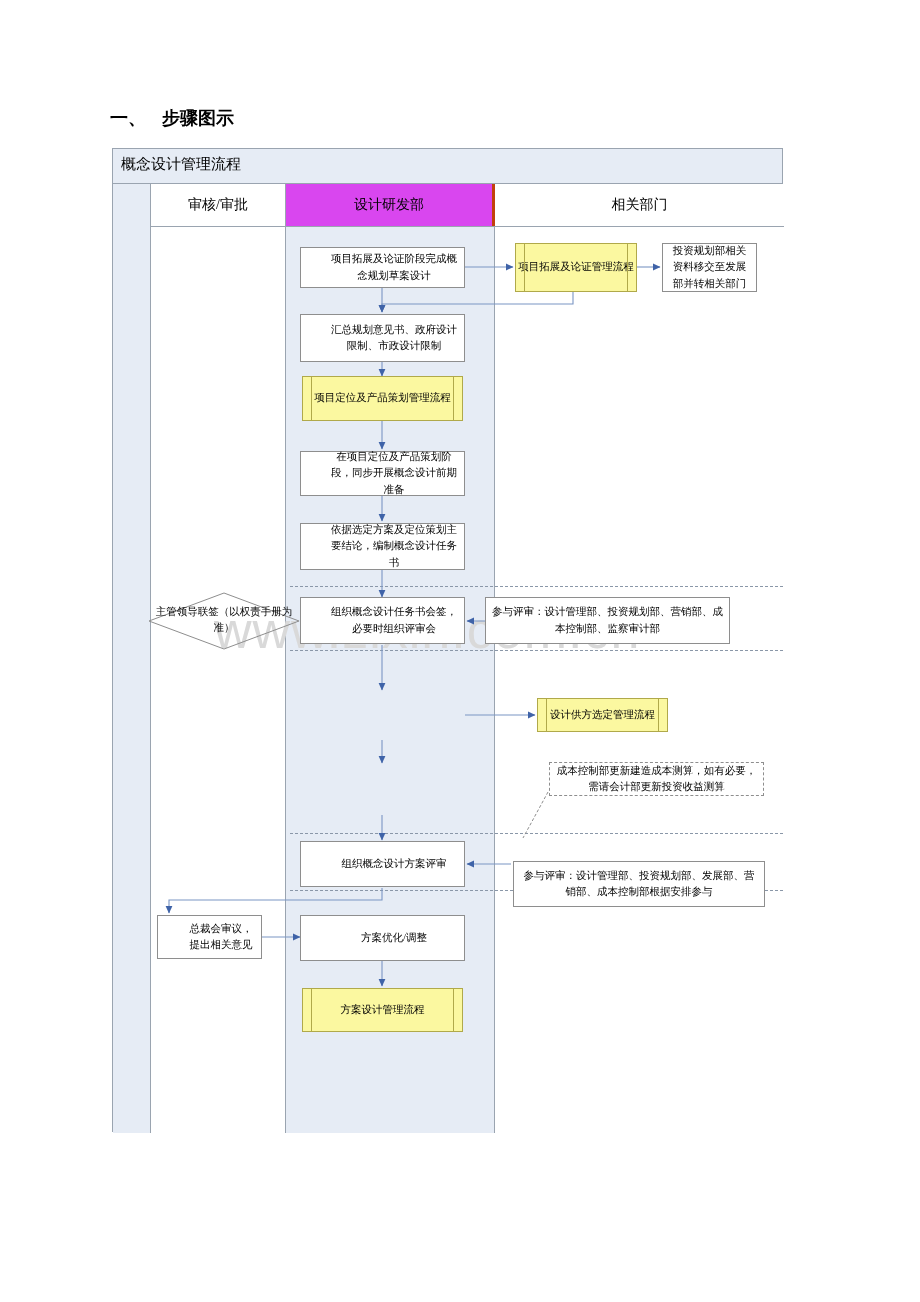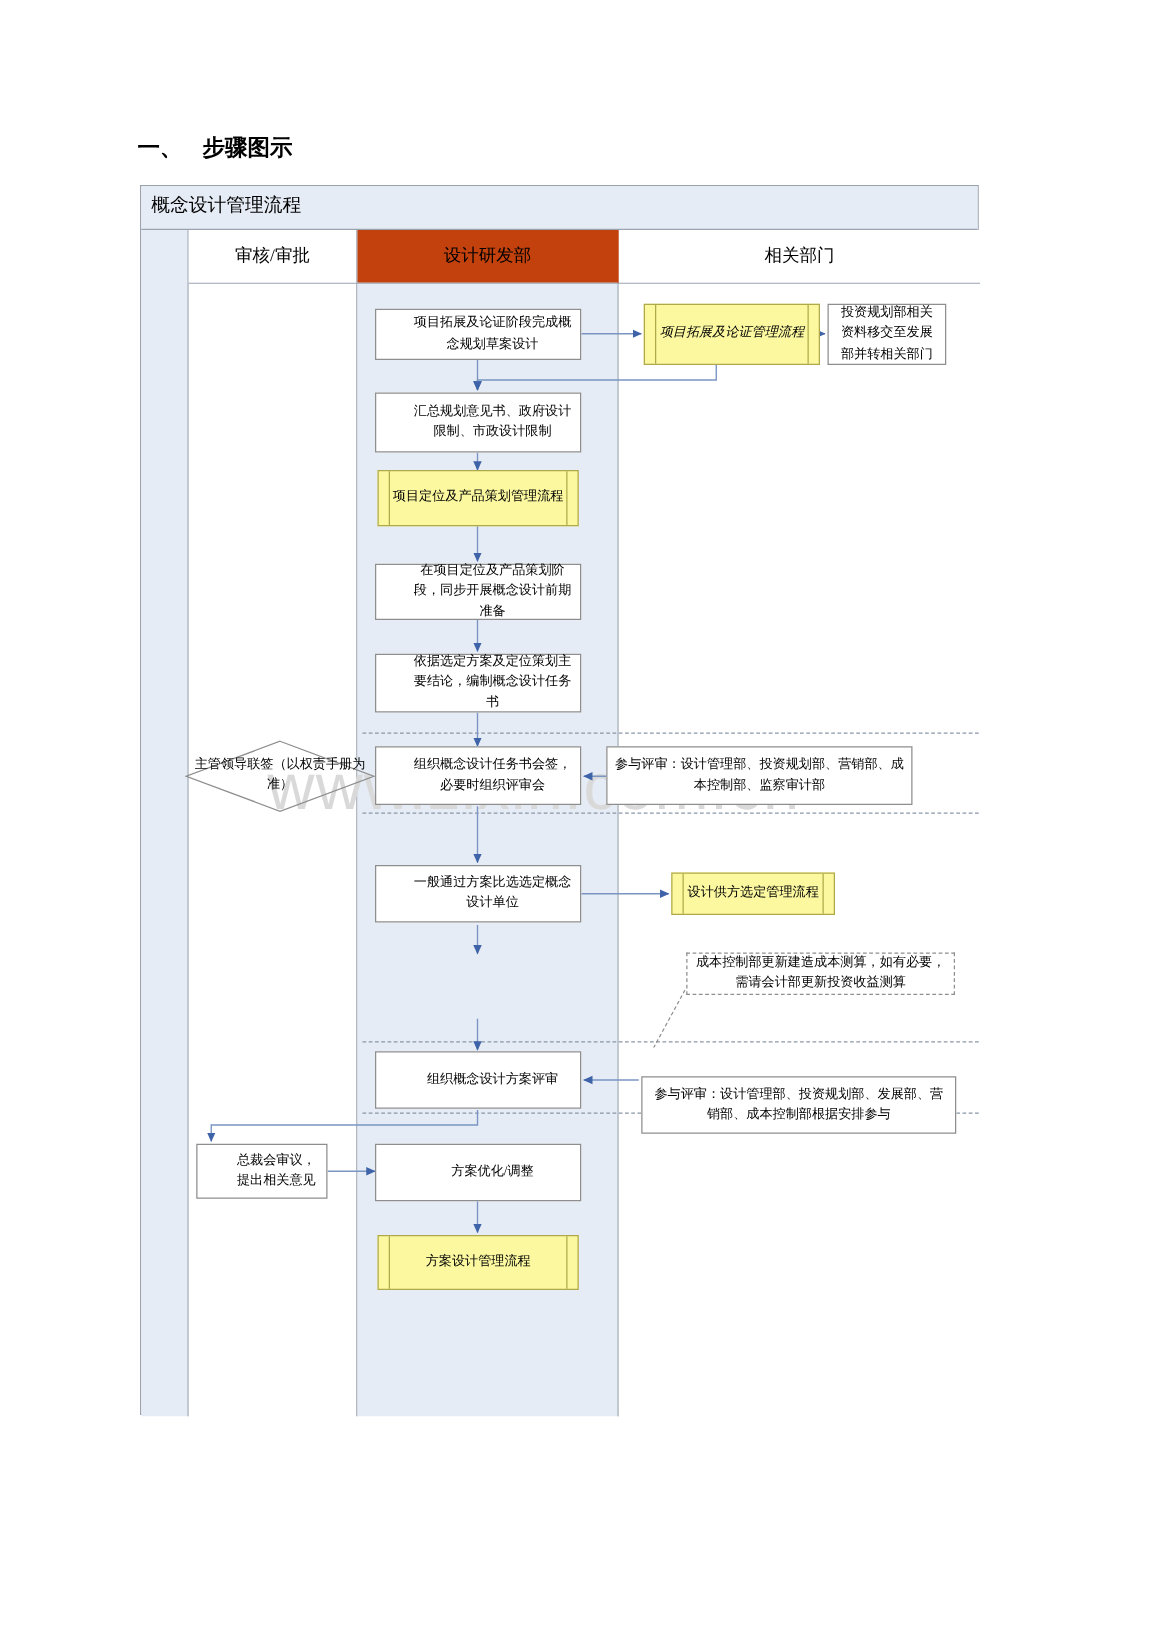--- a/index.html
+++ b/index.html
@@ -52,21 +52,21 @@
 
   
   #header-row{position:absolute;left:38px;top:35px;width:633px;height:43px;
               border-bottom:1px solid #9aa4b0;box-sizing:border-box;}
   .lane-head{
     position:absolute;top:0;height:42px;
     display:flex;align-items:center;justify-content:center;
     font-size:14px;box-sizing:border-box;
   }
   #lane-head-audit{left:0;width:135px;background:#ffffff;border-right:1px solid #9aa4b0;}
-  #lane-head-design{left:135px;width:209px;background:#c2410c;border-right:1px solid #c2410c;}
+  #lane-head-design{left:135px;width:209px;background:#d946ef;border-right:3px solid #c2410c;}
   #lane-head-related{left:344px;width:289px;background:#ffffff;}
 
   
   #canvas{position:absolute;left:0;top:0;width:920px;height:1302px;pointer-events:none;}
   #canvas > *{pointer-events:auto;}
 
   
   #watermark{
     position:absolute;left:214px;top:600px;
     font-size:52px;color:#d9d9d9;
@@ -200,21 +200,21 @@
     <path d="M382,961 L382,986" marker-end="url(#ah)"></path>
 
     <path d="M548,792 L523,838" stroke="#8e8e8e" stroke-width="1" stroke-dasharray="3,2"></path>
   </g>
 </svg>
 
 <div id="canvas">
 
   <div class="node proc" style="left:300px;top:247px;width:165px;height:41px;">项目拓展及论证阶段完成概念规划草案设计</div>
 
-  <div class="subproc" style="left:515px;top:243px;width:141px;height:49px;font-style:italic;">项目拓展及论证管理流程</div>
+  <div class="subproc" style="left:515px;top:243px;width:122px;height:49px;">项目拓展及论证管理流程</div>
 
   <div class="node note" style="left:662px;top:243px;width:95px;height:49px;">投资规划部相关资料移交至发展部并转相关部门</div>
 
   <div class="node proc" style="left:300px;top:314px;width:165px;height:48px;">汇总规划意见书、政府设计限制、市政设计限制</div>
 
   <div class="subproc" style="left:302px;top:376px;width:161px;height:45px;">项目定位及产品策划管理流程</div>
 
   <div class="node proc" style="left:300px;top:451px;width:165px;height:45px;">在项目定位及产品策划阶段，同步开展概念设计前期准备</div>
 
   <div class="node proc" style="left:300px;top:523px;width:165px;height:47px;">依据选定方案及定位策划主要结论，编制概念设计任务书</div>
@@ -223,21 +223,20 @@
     <svg width="152" height="58" viewBox="0 0 152 58">
       <polygon points="76,1 151,29 76,57 1,29" fill="#ffffff" fill-opacity="0" stroke="#8e8e8e" stroke-width="1"></polygon>
     </svg>
     <span class="dtxt">主管领导联签（以权责手册为准）</span>
   </div>
 
   <div class="node proc" style="left:300px;top:597px;width:165px;height:47px;">组织概念设计任务书会签，必要时组织评审会</div>
 
   <div class="node note" style="left:485px;top:597px;width:245px;height:47px;">参与评审：设计管理部、投资规划部、营销部、成本控制部、监察审计部</div>
 
-  <div class="node proc" style="left:300px;top:692px;width:165px;height:46px;">一般通过方案比选选定概念设计单位</div>
 
   <div class="subproc" style="left:537px;top:698px;width:131px;height:34px;">设计供方选定管理流程</div>
 
 
   <div class="node note-dashed" style="left:549px;top:762px;width:215px;height:34px;">成本控制部更新建造成本测算，如有必要，需请会计部更新投资收益测算</div>
 
   <div class="node proc" style="left:300px;top:841px;width:165px;height:46px;">组织概念设计方案评审</div>
 
   <div class="node note" style="left:513px;top:841px;width:252px;height:46px;margin-top:20px;">参与评审：设计管理部、投资规划部、发展部、营销部、成本控制部根据安排参与</div>
 

